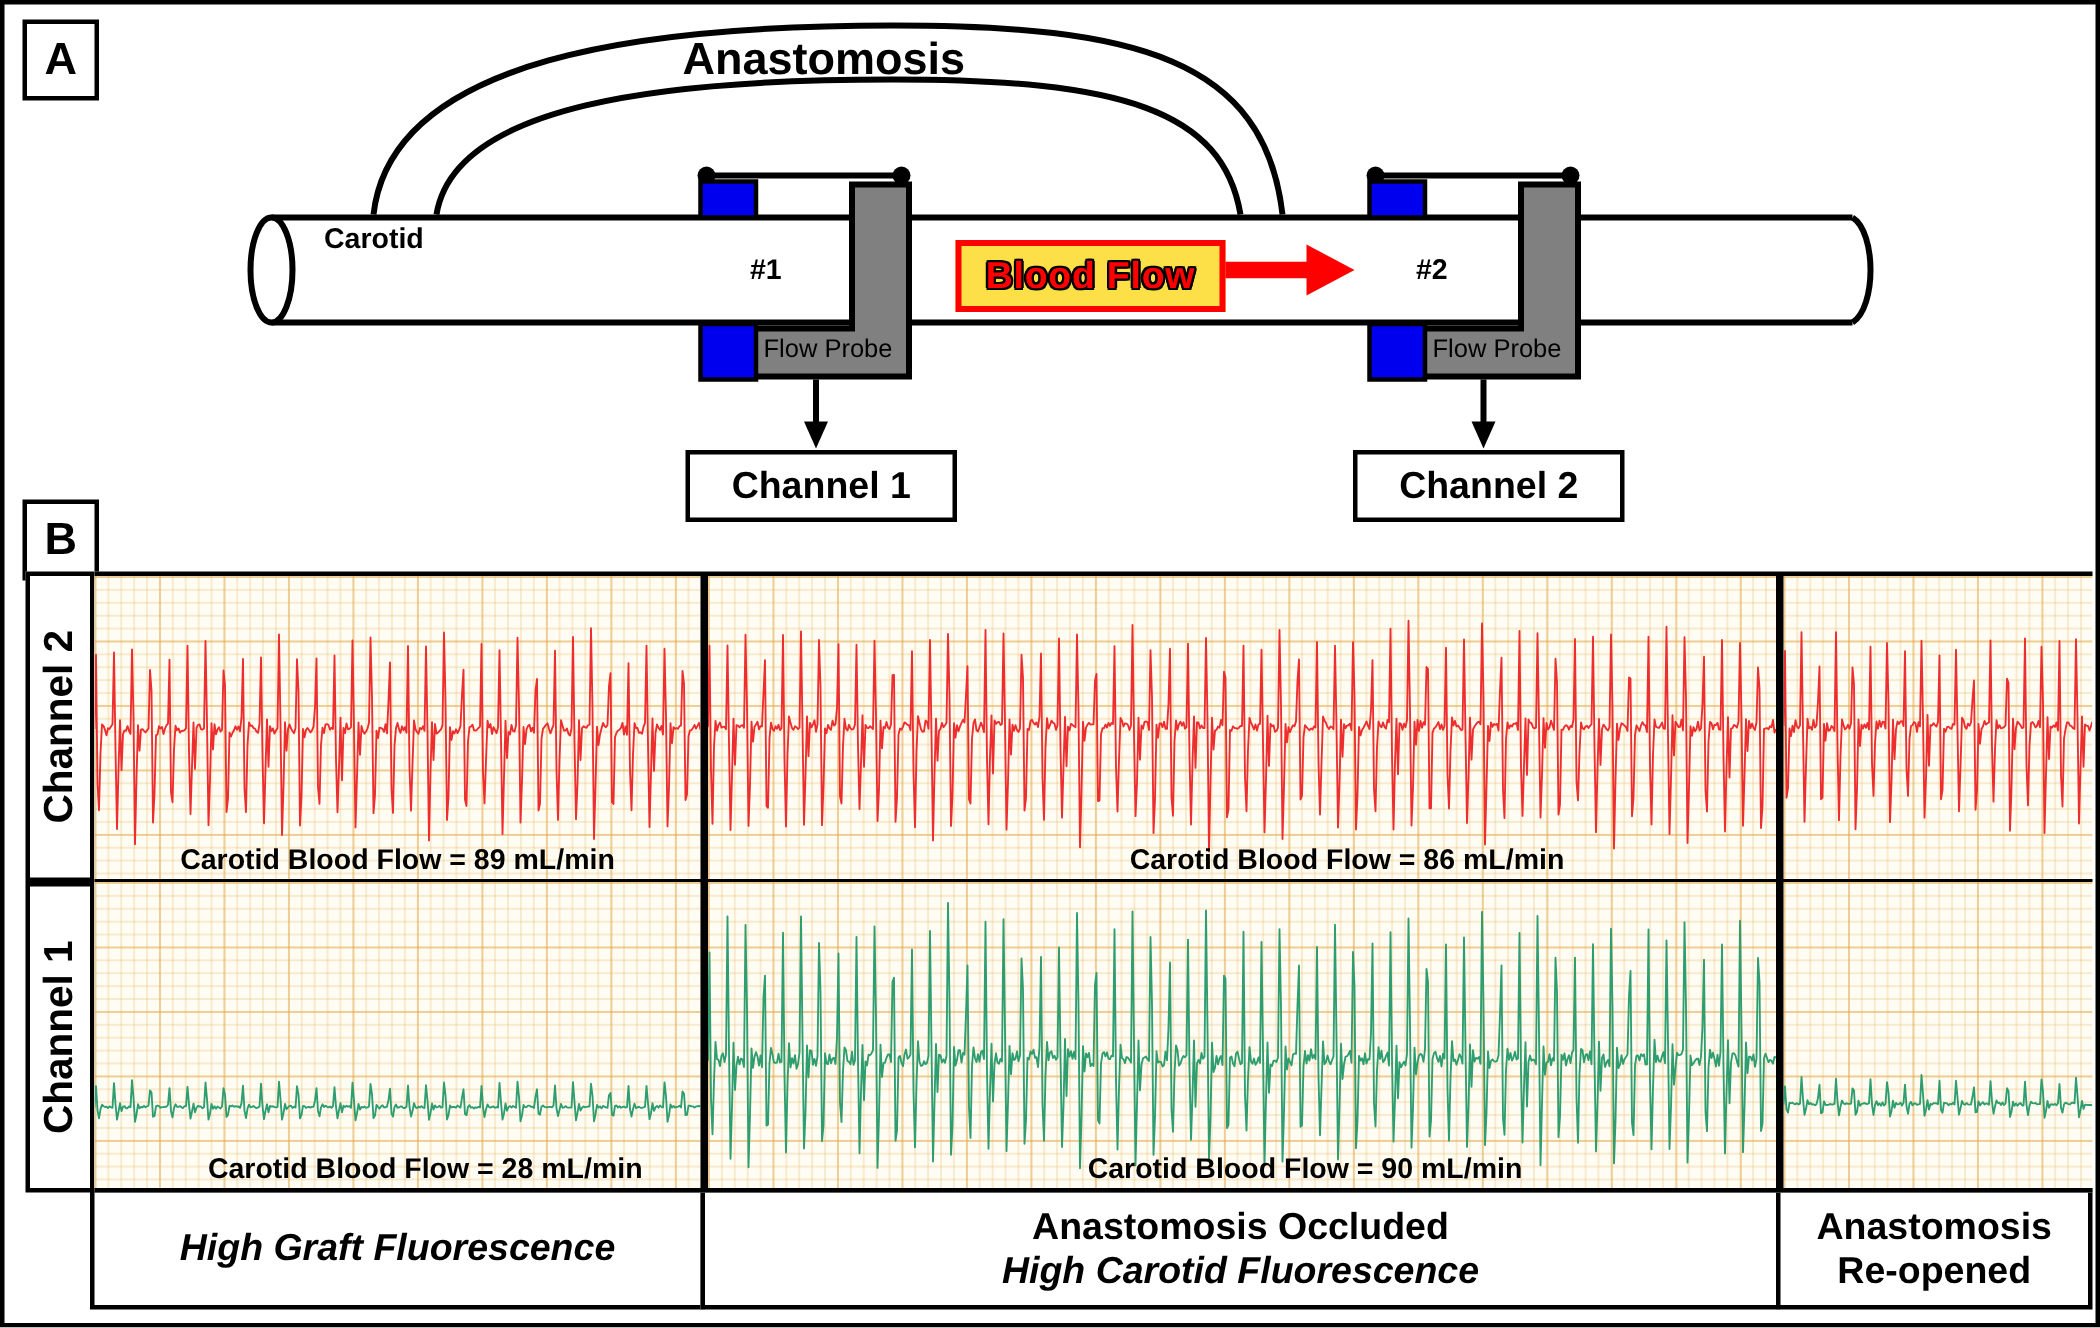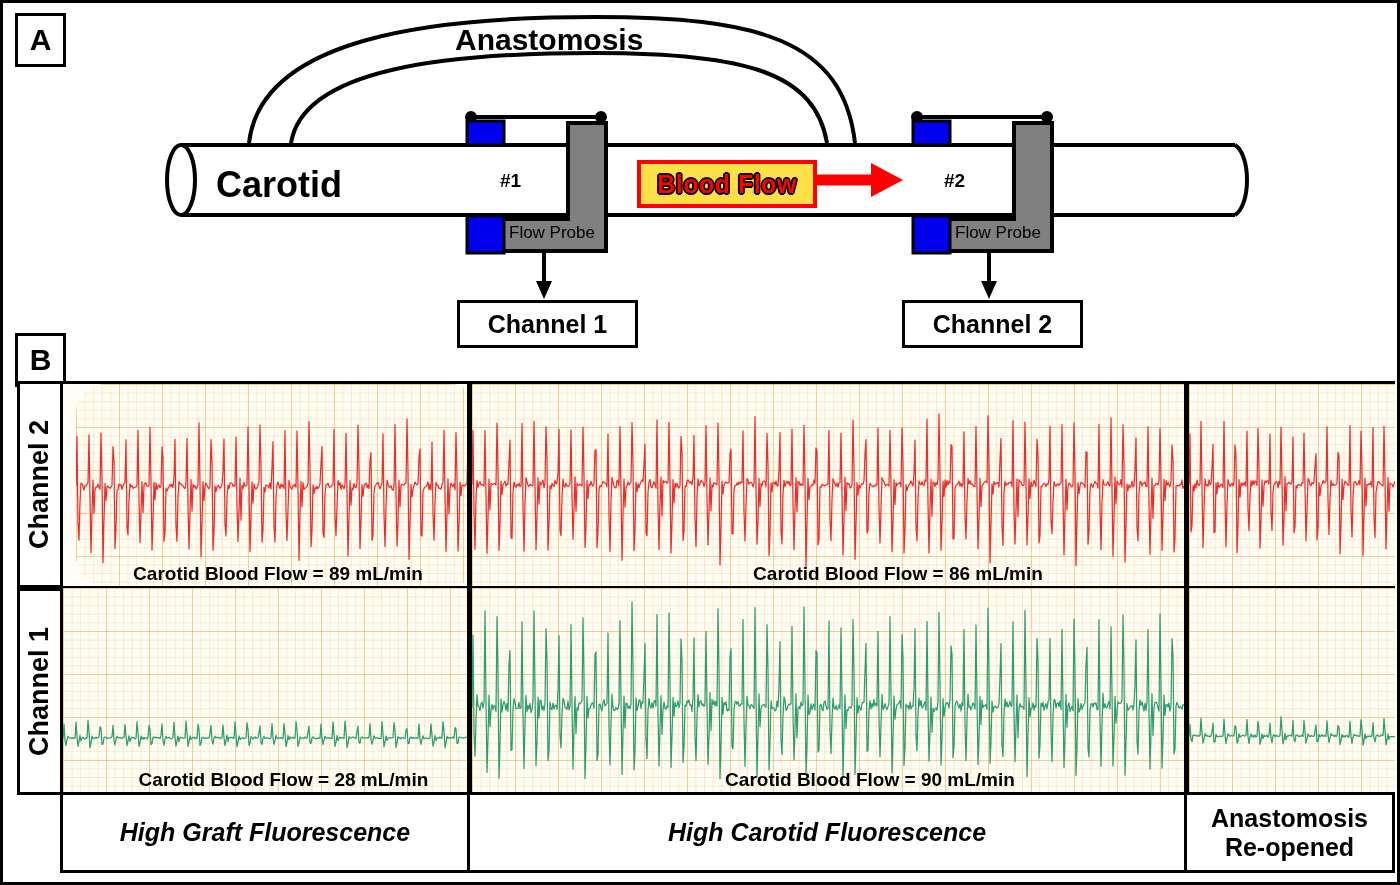--- a/index.html
+++ b/index.html
@@ -11,21 +11,21 @@
     display:flex;align-items:center;justify-content:center;
     font-weight:bold;font-size:30px;color:#000;line-height:1;}
   #letter-a{left:12px;top:10px;width:45px;height:48px;}
   #letter-b{left:12px;top:330px;width:45px;height:48px;}
 
   
   #panelA{position:absolute;left:0;top:0;width:1400px;height:345px;}
   #panelA svg{position:absolute;left:0;top:0;}
   .aLabel{position:absolute;font-weight:bold;color:#000;white-space:nowrap;}
   #lbl-anastomosis{left:452px;top:20px;font-size:30px;}
-  #lbl-carotid{left:213px;top:161px;font-size:36px;}
+  #lbl-carotid{left:213px;top:146px;font-size:19px;}
   #lbl-hash1{left:497px;top:167px;font-size:19px;font-weight:bold;}
   #lbl-hash2{left:941px;top:167px;font-size:19px;font-weight:bold;}
   .fp-label{position:absolute;font-size:17px;font-weight:normal;color:#000;white-space:nowrap;}
   #fp1{left:506px;top:220px;}
   #fp2{left:952px;top:220px;}
 
   .bloodflow-box{position:absolute;left:634px;top:157px;width:172px;height:40px;
      border:4px solid #ff0000;background:#fde047;display:flex;align-items:center;justify-content:center;}
   .bloodflow-txt{font-size:25px;font-weight:bold;color:#ff0000;
      text-shadow:1.6px 0 0 #000,-1.6px 0 0 #000,0 1.6px 0 #000,0 -1.6px 0 #000,1.2px 1.2px 0 #000,-1.2px -1.2px 0 #000,1.2px -1.2px 0 #000,-1.2px 1.2px 0 #000;
@@ -144,21 +144,21 @@
 
   <div id="panelB">
     <div id="bgrid">
 
       <div class="chan-label">
         <span>Channel 2</span>
       </div>
 
       <div class="trace-row" id="row-ch2">
 
-        <div class="seg gridded" style="left:13px;width:404px;border-radius:30px;">
+        <div class="seg gridded" style="left:0;width:404px;">
           <svg id="s2a" width="404" height="205" viewBox="0 0 404 205" preserveAspectRatio="none">
               <path d="M 0,102.0 L 0.0,100.7 L 1.0,52.5 L 2.0,138.7 L 3.0,156.2 L 4.0,118.2 L 5.0,99.0 L 6.0,99.9 L 7.0,102.6 L 8.0,106.2 L 9.0,101.5 L 10.0,102.0 L 11.0,100.4 L 12.0,98.8 L 13.0,51.0 L 14.0,115.4 L 15.0,168.7 L 16.0,129.5 L 17.0,96.1 L 18.0,129.4 L 19.0,105.4 L 20.0,102.9 L 21.0,103.2 L 22.0,100.1 L 23.0,103.2 L 24.0,105.3 L 25.0,48.9 L 26.0,94.2 L 27.0,178.8 L 28.0,134.8 L 29.0,99.5 L 30.0,116.4 L 31.0,102.4 L 32.0,102.1 L 33.0,103.3 L 34.0,104.3 L 35.0,102.9 L 36.0,101.6 L 37.0,62.7 L 38.0,76.4 L 39.0,164.4 L 40.0,144.8 L 41.0,106.1 L 42.0,105.8 L 43.0,100.1 L 44.0,101.6 L 45.0,100.6 L 46.0,105.4 L 47.0,101.6 L 48.0,99.6 L 49.0,98.4 L 50.0,55.8 L 51.0,144.0 L 52.0,150.8 L 53.0,115.7 L 54.0,99.8 L 55.0,102.8 L 56.0,101.6 L 57.0,104.4 L 58.0,103.3 L 59.0,103.2 L 60.0,102.8 L 61.0,101.6 L 62.0,46.4 L 63.0,117.1 L 64.0,158.7 L 65.0,127.3 L 66.0,97.6 L 67.0,128.6 L 68.0,101.3 L 69.0,99.2 L 70.0,98.9 L 71.0,102.2 L 72.0,102.3 L 73.0,101.6 L 74.0,43.3 L 75.0,97.9 L 76.0,166.1 L 77.0,136.3 L 78.0,98.2 L 79.0,115.6 L 80.0,98.8 L 81.0,105.5 L 82.0,102.3 L 83.0,100.8 L 84.0,103.7 L 85.0,102.6 L 86.0,62.9 L 87.0,72.9 L 88.0,157.4 L 89.0,148.5 L 90.0,104.4 L 91.0,107.0 L 92.0,104.6 L 93.0,102.7 L 94.0,100.2 L 95.0,102.5 L 96.0,100.3 L 97.0,103.5 L 98.0,94.3 L 99.0,55.3 L 100.0,142.0 L 101.0,157.4 L 102.0,112.9 L 103.0,97.7 L 104.0,99.9 L 105.0,99.7 L 106.0,101.4 L 107.0,101.7 L 108.0,103.7 L 109.0,104.6 L 110.0,98.6 L 111.0,54.3 L 112.0,119.6 L 113.0,164.9 L 114.0,128.8 L 115.0,95.6 L 116.0,127.2 L 117.0,100.2 L 118.0,103.3 L 119.0,101.6 L 120.0,105.1 L 121.0,102.9 L 122.0,101.6 L 123.0,38.9 L 124.0,98.9 L 125.0,172.7 L 126.0,140.1 L 127.0,97.5 L 128.0,116.4 L 129.0,102.1 L 130.0,98.9 L 131.0,101.6 L 132.0,103.3 L 133.0,104.8 L 134.0,101.5 L 135.0,55.5 L 136.0,77.1 L 137.0,166.3 L 138.0,146.8 L 139.0,101.9 L 140.0,107.5 L 141.0,102.6 L 142.0,101.3 L 143.0,102.7 L 144.0,104.3 L 145.0,102.9 L 146.0,100.4 L 147.0,87.6 L 148.0,55.0 L 149.0,140.7 L 150.0,151.9 L 151.0,112.5 L 152.0,101.2 L 153.0,104.7 L 154.0,99.0 L 155.0,98.8 L 156.0,99.3 L 157.0,102.4 L 158.0,101.2 L 159.0,102.0 L 160.0,53.0 L 161.0,122.3 L 162.0,157.5 L 163.0,127.6 L 164.0,94.4 L 165.0,136.2 L 166.0,101.3 L 167.0,104.7 L 168.0,98.3 L 169.0,102.2 L 170.0,101.9 L 171.0,100.8 L 172.0,43.0 L 173.0,101.2 L 174.0,167.6 L 175.0,134.1 L 176.0,97.7 L 177.0,119.2 L 178.0,100.0 L 179.0,103.7 L 180.0,105.1 L 181.0,103.7 L 182.0,101.7 L 183.0,97.9 L 184.0,41.0 L 185.0,81.0 L 186.0,158.1 L 187.0,145.9 L 188.0,103.1 L 189.0,108.0 L 190.0,101.1 L 191.0,101.3 L 192.0,101.9 L 193.0,103.9 L 194.0,98.8 L 195.0,104.9 L 196.0,83.1 L 197.0,57.6 L 198.0,142.3 L 199.0,157.9 L 200.0,113.2 L 201.0,101.3 L 202.0,98.0 L 203.0,102.1 L 204.0,104.6 L 205.0,100.2 L 206.0,102.8 L 207.0,100.8 L 208.0,104.5 L 209.0,46.6 L 210.0,128.0 L 211.0,156.4 L 212.0,125.6 L 213.0,96.3 L 214.0,102.3 L 215.0,104.0 L 216.0,105.2 L 217.0,101.3 L 218.0,102.2 L 219.0,100.2 L 220.0,103.2 L 221.0,47.0 L 222.0,103.8 L 223.0,176.3 L 224.0,130.1 L 225.0,97.5 L 226.0,122.7 L 227.0,98.7 L 228.0,105.1 L 229.0,104.5 L 230.0,103.3 L 231.0,102.2 L 232.0,99.5 L 233.0,37.7 L 234.0,83.7 L 235.0,162.7 L 236.0,146.9 L 237.0,100.8 L 238.0,109.3 L 239.0,103.5 L 240.0,105.0 L 241.0,102.2 L 242.0,104.7 L 243.0,102.8 L 244.0,100.1 L 245.0,79.2 L 246.0,62.5 L 247.0,149.2 L 248.0,153.4 L 249.0,110.0 L 250.0,100.7 L 251.0,100.4 L 252.0,99.1 L 253.0,102.9 L 254.0,103.1 L 255.0,102.5 L 256.0,101.3 L 257.0,100.4 L 258.0,45.3 L 259.0,130.7 L 260.0,151.6 L 261.0,123.3 L 262.0,96.5 L 263.0,101.1 L 264.0,98.7 L 265.0,105.3 L 266.0,100.8 L 267.0,102.7 L 268.0,104.8 L 269.0,100.9 L 270.0,49.4 L 271.0,108.7 L 272.0,172.0 L 273.0,134.2 L 274.0,96.5 L 275.0,121.3 L 276.0,104.0 L 277.0,105.6 L 278.0,99.3 L 279.0,103.3 L 280.0,103.7 L 281.0,99.7 L 282.0,41.2 L 283.0,86.3 L 284.0,164.4 L 285.0,137.0 L 286.0,100.7 L 287.0,112.1 L 288.0,102.3 L 289.0,100.0 L 290.0,99.2 L 291.0,103.6 L 292.0,101.1 L 293.0,104.5 L 294.0,76.3 L 295.0,68.7 L 296.0,156.4 L 297.0,151.8 L 298.0,108.4 L 299.0,101.9 L 300.0,100.6 L 301.0,99.2 L 302.0,98.2 L 303.0,102.0 L 304.0,104.9 L 305.0,101.9 L 306.0,99.2 L 307.0,49.8 L 308.0,129.4 L 309.0,162.6 L 310.0,122.3 L 311.0,96.2 L 312.0,99.7 L 313.0,103.1 L 314.0,103.1 L 315.0,101.7 L 316.0,105.4 L 317.0,106.4 L 318.0,101.5 L 319.0,40.6 L 320.0,110.2 L 321.0,162.1 L 322.0,138.7 L 323.0,96.2 L 324.0,122.7 L 325.0,101.4 L 326.0,100.2 L 327.0,100.7 L 328.0,101.2 L 329.0,99.5 L 330.0,99.1 L 331.0,34.8 L 332.0,88.3 L 333.0,175.3 L 334.0,140.1 L 335.0,100.5 L 336.0,112.7 L 337.0,105.6 L 338.0,101.6 L 339.0,98.0 L 340.0,100.0 L 341.0,100.8 L 342.0,99.3 L 343.0,73.4 L 344.0,64.8 L 345.0,150.8 L 346.0,152.0 L 347.0,107.4 L 348.0,104.5 L 349.0,103.0 L 350.0,102.5 L 351.0,101.2 L 352.0,97.9 L 353.0,105.7 L 354.0,100.3 L 355.0,105.9 L 356.0,58.2 L 357.0,129.5 L 358.0,156.2 L 359.0,119.1 L 360.0,98.1 L 361.0,101.3 L 362.0,101.3 L 363.0,104.6 L 364.0,104.2 L 365.0,105.2 L 366.0,100.6 L 367.0,97.9 L 368.0,46.4 L 369.0,111.9 L 370.0,167.3 L 371.0,131.2 L 372.0,95.0 L 373.0,129.9 L 374.0,104.6 L 375.0,99.0 L 376.0,101.2 L 377.0,102.6 L 378.0,99.9 L 379.0,105.7 L 380.0,48.5 L 381.0,93.3 L 382.0,166.9 L 383.0,140.8 L 384.0,98.1 L 385.0,111.5 L 386.0,100.8 L 387.0,101.9 L 388.0,101.3 L 389.0,101.9 L 390.0,100.1 L 391.0,99.7 L 392.0,63.3 L 393.0,71.7 L 394.0,149.4 L 395.0,145.7 L 396.0,106.8 L 397.0,102.9 L 398.0,102.7 L 399.0,101.3 L 400.0,99.3 L 401.0,101.7 L 402.0,99.9 L 403.0,97.9 L 404.0,102.5" fill="none" stroke="#ee2e2e" stroke-width="1.25" stroke-linejoin="round" vector-effect="non-scaling-stroke"></path>
             </svg>
           <div class="flow-caption">Carotid Blood Flow = 89 mL/min</div>
         </div>
         <div class="seg-divider" style="left:404px;"></div>
 
         <div class="seg gridded" style="left:409px;width:852px;">
           <svg id="s2b" width="712" height="205" viewBox="0 0 712 205" preserveAspectRatio="none">
               <path d="M 0,100.0 L 0.0,100.2 L 1.0,46.5 L 2.0,129.8 L 3.0,165.2 L 4.0,113.6 L 5.0,96.6 L 6.0,103.1 L 7.0,99.4 L 8.0,97.7 L 9.0,101.1 L 10.0,100.6 L 11.0,100.5 L 12.0,102.1 L 13.0,46.3 L 14.0,111.8 L 15.0,169.3 L 16.0,133.2 L 17.0,95.1 L 18.0,125.8 L 19.0,99.5 L 20.0,99.8 L 21.0,100.9 L 22.0,99.7 L 23.0,99.4 L 24.0,101.1 L 25.0,39.2 L 26.0,86.7 L 27.0,166.6 L 28.0,139.1 L 29.0,97.1 L 30.0,110.5 L 31.0,100.5 L 32.0,99.0 L 33.0,97.2 L 34.0,102.2 L 35.0,100.1 L 36.0,100.3 L 37.0,77.9 L 38.0,56.1 L 39.0,153.4 L 40.0,154.5 L 41.0,108.0 L 42.0,97.8 L 43.0,102.0 L 44.0,103.2 L 45.0,100.2 L 46.0,101.9 L 47.0,99.2 L 48.0,102.7 L 49.0,101.6 L 50.0,39.3 L 51.0,122.9 L 52.0,167.0 L 53.0,119.4 L 54.0,93.7 L 55.0,97.9 L 56.0,101.4 L 57.0,102.5 L 58.0,100.2 L 59.0,100.8 L 60.0,102.1 L 61.0,101.1 L 62.0,37.0 L 63.0,100.9 L 64.0,165.8 L 65.0,132.7 L 66.0,93.7 L 67.0,120.1 L 68.0,97.9 L 69.0,100.9 L 70.0,98.7 L 71.0,96.2 L 72.0,103.8 L 73.0,98.9 L 74.0,42.7 L 75.0,74.4 L 76.0,166.1 L 77.0,140.1 L 78.0,101.6 L 79.0,104.8 L 80.0,99.3 L 81.0,101.6 L 82.0,102.6 L 83.0,96.4 L 84.0,99.7 L 85.0,98.8 L 86.0,87.7 L 87.0,45.4 L 88.0,146.8 L 89.0,151.7 L 90.0,113.1 L 91.0,95.2 L 92.0,101.8 L 93.0,103.0 L 94.0,99.2 L 95.0,101.7 L 96.0,102.4 L 97.0,101.9 L 98.0,98.9 L 99.0,45.8 L 100.0,113.5 L 101.0,155.3 L 102.0,124.9 L 103.0,92.8 L 104.0,127.2 L 105.0,99.3 L 106.0,101.2 L 107.0,101.4 L 108.0,100.2 L 109.0,101.0 L 110.0,102.0 L 111.0,43.1 L 112.0,93.2 L 113.0,163.4 L 114.0,142.1 L 115.0,96.4 L 116.0,114.8 L 117.0,100.6 L 118.0,101.4 L 119.0,97.3 L 120.0,101.0 L 121.0,102.0 L 122.0,99.1 L 123.0,66.1 L 124.0,65.9 L 125.0,163.8 L 126.0,147.9 L 127.0,105.7 L 128.0,101.7 L 129.0,102.5 L 130.0,100.4 L 131.0,97.6 L 132.0,98.2 L 133.0,99.3 L 134.0,99.5 L 135.0,102.8 L 136.0,50.1 L 137.0,130.9 L 138.0,167.5 L 139.0,117.1 L 140.0,93.4 L 141.0,98.0 L 142.0,102.2 L 143.0,103.9 L 144.0,103.6 L 145.0,96.4 L 146.0,97.1 L 147.0,101.9 L 148.0,42.6 L 149.0,106.1 L 150.0,176.3 L 151.0,131.5 L 152.0,95.1 L 153.0,123.1 L 154.0,103.2 L 155.0,101.9 L 156.0,98.0 L 157.0,100.8 L 158.0,99.5 L 159.0,97.9 L 160.0,38.6 L 161.0,80.4 L 162.0,166.7 L 163.0,145.6 L 164.0,98.1 L 165.0,107.7 L 166.0,99.5 L 167.0,103.5 L 168.0,100.3 L 169.0,98.0 L 170.0,95.9 L 171.0,97.7 L 172.0,79.5 L 173.0,60.1 L 174.0,148.9 L 175.0,151.7 L 176.0,108.4 L 177.0,98.1 L 178.0,95.6 L 179.0,102.9 L 180.0,103.7 L 181.0,100.7 L 182.0,97.8 L 183.0,100.3 L 184.0,104.1 L 185.0,35.9 L 186.0,121.3 L 187.0,165.5 L 188.0,120.4 L 189.0,92.9 L 190.0,131.7 L 191.0,96.3 L 192.0,98.6 L 193.0,97.5 L 194.0,97.3 L 195.0,99.3 L 196.0,98.6 L 197.0,38.3 L 198.0,98.5 L 199.0,169.1 L 200.0,137.7 L 201.0,95.6 L 202.0,119.0 L 203.0,99.2 L 204.0,103.2 L 205.0,99.5 L 206.0,102.7 L 207.0,104.0 L 208.0,101.6 L 209.0,52.5 L 210.0,68.0 L 211.0,156.4 L 212.0,147.9 L 213.0,102.0 L 214.0,102.7 L 215.0,96.7 L 216.0,95.9 L 217.0,97.9 L 218.0,99.0 L 219.0,97.6 L 220.0,100.7 L 221.0,93.7 L 222.0,51.6 L 223.0,134.2 L 224.0,162.6 L 225.0,114.1 L 226.0,94.8 L 227.0,101.7 L 228.0,99.3 L 229.0,96.4 L 230.0,97.8 L 231.0,98.4 L 232.0,102.6 L 233.0,99.3 L 234.0,41.6 L 235.0,114.7 L 236.0,161.1 L 237.0,127.0 L 238.0,93.9 L 239.0,126.8 L 240.0,100.5 L 241.0,102.9 L 242.0,98.6 L 243.0,99.2 L 244.0,100.2 L 245.0,100.8 L 246.0,39.0 L 247.0,90.1 L 248.0,180.9 L 249.0,143.6 L 250.0,97.1 L 251.0,109.8 L 252.0,101.1 L 253.0,99.1 L 254.0,97.9 L 255.0,99.1 L 256.0,98.9 L 257.0,98.8 L 258.0,69.8 L 259.0,65.3 L 260.0,150.0 L 261.0,149.7 L 262.0,105.5 L 263.0,101.5 L 264.0,101.5 L 265.0,99.0 L 266.0,101.0 L 267.0,97.9 L 268.0,99.8 L 269.0,98.0 L 270.0,98.6 L 271.0,46.8 L 272.0,127.4 L 273.0,157.0 L 274.0,122.5 L 275.0,94.6 L 276.0,96.4 L 277.0,100.3 L 278.0,98.3 L 279.0,98.4 L 280.0,99.4 L 281.0,102.7 L 282.0,99.7 L 283.0,32.7 L 284.0,104.9 L 285.0,160.1 L 286.0,137.8 L 287.0,94.4 L 288.0,122.4 L 289.0,99.6 L 290.0,101.8 L 291.0,97.3 L 292.0,97.0 L 293.0,97.4 L 294.0,102.7 L 295.0,49.5 L 296.0,81.0 L 297.0,171.4 L 298.0,148.6 L 299.0,99.1 L 300.0,107.8 L 301.0,98.5 L 302.0,98.2 L 303.0,100.8 L 304.0,97.1 L 305.0,101.8 L 306.0,101.9 L 307.0,85.2 L 308.0,48.5 L 309.0,147.4 L 310.0,159.8 L 311.0,110.0 L 312.0,96.3 L 313.0,102.5 L 314.0,98.8 L 315.0,97.1 L 316.0,99.8 L 317.0,97.5 L 318.0,101.8 L 319.0,100.8 L 320.0,45.1 L 321.0,120.0 L 322.0,165.7 L 323.0,124.4 L 324.0,93.6 L 325.0,127.9 L 326.0,97.5 L 327.0,97.8 L 328.0,101.6 L 329.0,99.6 L 330.0,101.3 L 331.0,101.3 L 332.0,41.3 L 333.0,96.0 L 334.0,183.7 L 335.0,137.1 L 336.0,94.5 L 337.0,115.7 L 338.0,103.1 L 339.0,102.5 L 340.0,100.4 L 341.0,101.1 L 342.0,96.0 L 343.0,99.5 L 344.0,63.8 L 345.0,67.6 L 346.0,160.9 L 347.0,155.4 L 348.0,102.7 L 349.0,103.2 L 350.0,100.2 L 351.0,101.3 L 352.0,101.4 L 353.0,101.9 L 354.0,101.1 L 355.0,99.9 L 356.0,100.1 L 357.0,46.5 L 358.0,134.2 L 359.0,156.8 L 360.0,115.8 L 361.0,94.6 L 362.0,97.8 L 363.0,99.9 L 364.0,102.3 L 365.0,98.9 L 366.0,103.1 L 367.0,98.9 L 368.0,98.6 L 369.0,49.1 L 370.0,111.0 L 371.0,170.9 L 372.0,135.6 L 373.0,93.1 L 374.0,126.6 L 375.0,98.5 L 376.0,100.2 L 377.0,99.5 L 378.0,103.9 L 379.0,103.2 L 380.0,101.2 L 381.0,36.0 L 382.0,85.7 L 383.0,175.3 L 384.0,140.1 L 385.0,98.7 L 386.0,110.9 L 387.0,100.8 L 388.0,104.1 L 389.0,101.5 L 390.0,99.5 L 391.0,100.1 L 392.0,96.9 L 393.0,69.9 L 394.0,55.6 L 395.0,149.0 L 396.0,146.6 L 397.0,107.6 L 398.0,99.4 L 399.0,100.8 L 400.0,101.9 L 401.0,102.8 L 402.0,101.6 L 403.0,102.4 L 404.0,100.3 L 405.0,101.0 L 406.0,44.0 L 407.0,124.3 L 408.0,159.0 L 409.0,124.8 L 410.0,93.7 L 411.0,96.3 L 412.0,98.0 L 413.0,100.7 L 414.0,102.0 L 415.0,100.3 L 416.0,100.7 L 417.0,102.1 L 418.0,46.5 L 419.0,100.3 L 420.0,167.7 L 421.0,137.6 L 422.0,95.8 L 423.0,120.5 L 424.0,98.8 L 425.0,101.5 L 426.0,99.7 L 427.0,99.5 L 428.0,98.5 L 429.0,102.8 L 430.0,44.1 L 431.0,79.8 L 432.0,169.0 L 433.0,145.9 L 434.0,100.6 L 435.0,106.3 L 436.0,102.7 L 437.0,101.1 L 438.0,99.2 L 439.0,96.9 L 440.0,99.8 L 441.0,102.1 L 442.0,89.6 L 443.0,56.1 L 444.0,142.1 L 445.0,156.8 L 446.0,114.2 L 447.0,97.0 L 448.0,99.7 L 449.0,100.9 L 450.0,97.6 L 451.0,100.6 L 452.0,101.8 L 453.0,96.0 L 454.0,97.5 L 455.0,35.1 L 456.0,118.9 L 457.0,169.0 L 458.0,124.1 L 459.0,95.1 L 460.0,132.2 L 461.0,98.1 L 462.0,98.7 L 463.0,102.5 L 464.0,98.5 L 465.0,100.8 L 466.0,96.2 L 467.0,29.8 L 468.0,89.9 L 469.0,166.3 L 470.0,141.0 L 471.0,97.1 L 472.0,112.5 L 473.0,96.0 L 474.0,103.3 L 475.0,96.7 L 476.0,101.2 L 477.0,97.5 L 478.0,99.2 L 479.0,60.7 L 480.0,62.1 L 481.0,154.9 L 482.0,154.8 L 483.0,104.6 L 484.0,101.6 L 485.0,100.8 L 486.0,99.2 L 487.0,97.4 L 488.0,102.1 L 489.0,99.0 L 490.0,102.6 L 491.0,100.0 L 492.0,47.8 L 493.0,132.0 L 494.0,155.0 L 495.0,116.6 L 496.0,94.3 L 497.0,99.7 L 498.0,96.6 L 499.0,100.3 L 500.0,99.7 L 501.0,101.1 L 502.0,102.7 L 503.0,102.4 L 504.0,42.3 L 505.0,106.5 L 506.0,164.7 L 507.0,134.3 L 508.0,94.4 L 509.0,122.4 L 510.0,102.3 L 511.0,100.4 L 512.0,98.9 L 513.0,97.5 L 514.0,97.1 L 515.0,98.9 L 516.0,31.7 L 517.0,80.6 L 518.0,179.0 L 519.0,140.4 L 520.0,99.9 L 521.0,110.0 L 522.0,97.6 L 523.0,100.5 L 524.0,98.7 L 525.0,99.2 L 526.0,98.6 L 527.0,103.0 L 528.0,76.4 L 529.0,54.5 L 530.0,142.5 L 531.0,161.4 L 532.0,108.6 L 533.0,97.6 L 534.0,101.5 L 535.0,99.5 L 536.0,100.4 L 537.0,98.5 L 538.0,98.6 L 539.0,97.8 L 540.0,102.7 L 541.0,36.6 L 542.0,126.8 L 543.0,159.9 L 544.0,126.2 L 545.0,95.0 L 546.0,132.6 L 547.0,95.7 L 548.0,97.7 L 549.0,98.1 L 550.0,101.0 L 551.0,101.6 L 552.0,101.1 L 553.0,38.2 L 554.0,99.0 L 555.0,161.0 L 556.0,132.6 L 557.0,94.8 L 558.0,114.5 L 559.0,97.9 L 560.0,102.3 L 561.0,101.0 L 562.0,96.4 L 563.0,99.4 L 564.0,102.6 L 565.0,55.2 L 566.0,70.7 L 567.0,159.0 L 568.0,152.0 L 569.0,102.4 L 570.0,102.6 L 571.0,100.3 L 572.0,99.4 L 573.0,100.1 L 574.0,102.5 L 575.0,99.9 L 576.0,100.7 L 577.0,95.8 L 578.0,42.0 L 579.0,136.9 L 580.0,149.6 L 581.0,117.5 L 582.0,97.6 L 583.0,101.5 L 584.0,102.1 L 585.0,100.4 L 586.0,99.8 L 587.0,101.3 L 588.0,99.9 L 589.0,98.7 L 590.0,40.5 L 591.0,114.2 L 592.0,170.9 L 593.0,128.5 L 594.0,95.3 L 595.0,125.9 L 596.0,102.2 L 597.0,99.1 L 598.0,100.4 L 599.0,102.1 L 600.0,102.9 L 601.0,100.7 L 602.0,39.0 L 603.0,88.2 L 604.0,181.7 L 605.0,135.5 L 606.0,98.4 L 607.0,109.3 L 608.0,101.9 L 609.0,98.2 L 610.0,98.7 L 611.0,99.7 L 612.0,100.8 L 613.0,103.3 L 614.0,67.7 L 615.0,68.3 L 616.0,160.2 L 617.0,147.6 L 618.0,105.9 L 619.0,99.6 L 620.0,101.4 L 621.0,103.3 L 622.0,99.6 L 623.0,97.4 L 624.0,99.2 L 625.0,99.7 L 626.0,104.0 L 627.0,40.4 L 628.0,125.3 L 629.0,165.7 L 630.0,119.0 L 631.0,95.7 L 632.0,100.5 L 633.0,101.0 L 634.0,101.3 L 635.0,99.7 L 636.0,97.7 L 637.0,101.7 L 638.0,101.8 L 639.0,33.8 L 640.0,105.3 L 641.0,172.0 L 642.0,135.4 L 643.0,92.8 L 644.0,119.6 L 645.0,97.1 L 646.0,98.8 L 647.0,100.7 L 648.0,100.5 L 649.0,95.7 L 650.0,102.9 L 651.0,40.8 L 652.0,81.4 L 653.0,178.0 L 654.0,141.3 L 655.0,100.2 L 656.0,106.5 L 657.0,100.8 L 658.0,103.5 L 659.0,102.0 L 660.0,97.1 L 661.0,103.0 L 662.0,101.5 L 663.0,85.6 L 664.0,53.8 L 665.0,143.2 L 666.0,157.0 L 667.0,110.3 L 668.0,97.3 L 669.0,98.2 L 670.0,102.2 L 671.0,99.2 L 672.0,99.4 L 673.0,97.8 L 674.0,102.3 L 675.0,102.6 L 676.0,42.6 L 677.0,120.2 L 678.0,170.3 L 679.0,127.8 L 680.0,94.2 L 681.0,134.3 L 682.0,101.7 L 683.0,101.4 L 684.0,99.3 L 685.0,99.9 L 686.0,101.1 L 687.0,96.9 L 688.0,44.6 L 689.0,94.1 L 690.0,166.5 L 691.0,132.9 L 692.0,95.5 L 693.0,116.7 L 694.0,96.6 L 695.0,101.4 L 696.0,98.4 L 697.0,101.1 L 698.0,102.6 L 699.0,97.5 L 700.0,60.9 L 701.0,74.9 L 702.0,168.0 L 703.0,153.5 L 704.0,102.1 L 705.0,101.6 L 706.0,101.4 L 707.0,102.2 L 708.0,100.1 L 709.0,100.9 L 710.0,96.0 L 711.0,104.4 L 712.0,102.0" fill="none" stroke="#ee2e2e" stroke-width="1.25" stroke-linejoin="round" vector-effect="non-scaling-stroke"></path>
@@ -200,20 +200,21 @@
         </div>
       </div>
 
       <div class="cap-empty"></div>
 
       <div class="caption-row" style="grid-template-columns:407px 717px 1fr;">
         <div class="cap-cell">
           <div class="cap-line2">High Graft Fluorescence</div>
         </div>
         <div class="cap-cell">
+          <div class="cap-line1">Anastomosis Occluded</div>
           <div class="cap-line2">High Carotid Fluorescence</div>
         </div>
         <div class="cap-cell">
           <div class="cap-line1">Anastomosis</div>
           <div class="cap-line1">Re-opened</div>
         </div>
       </div>
 
     </div>
   </div>

